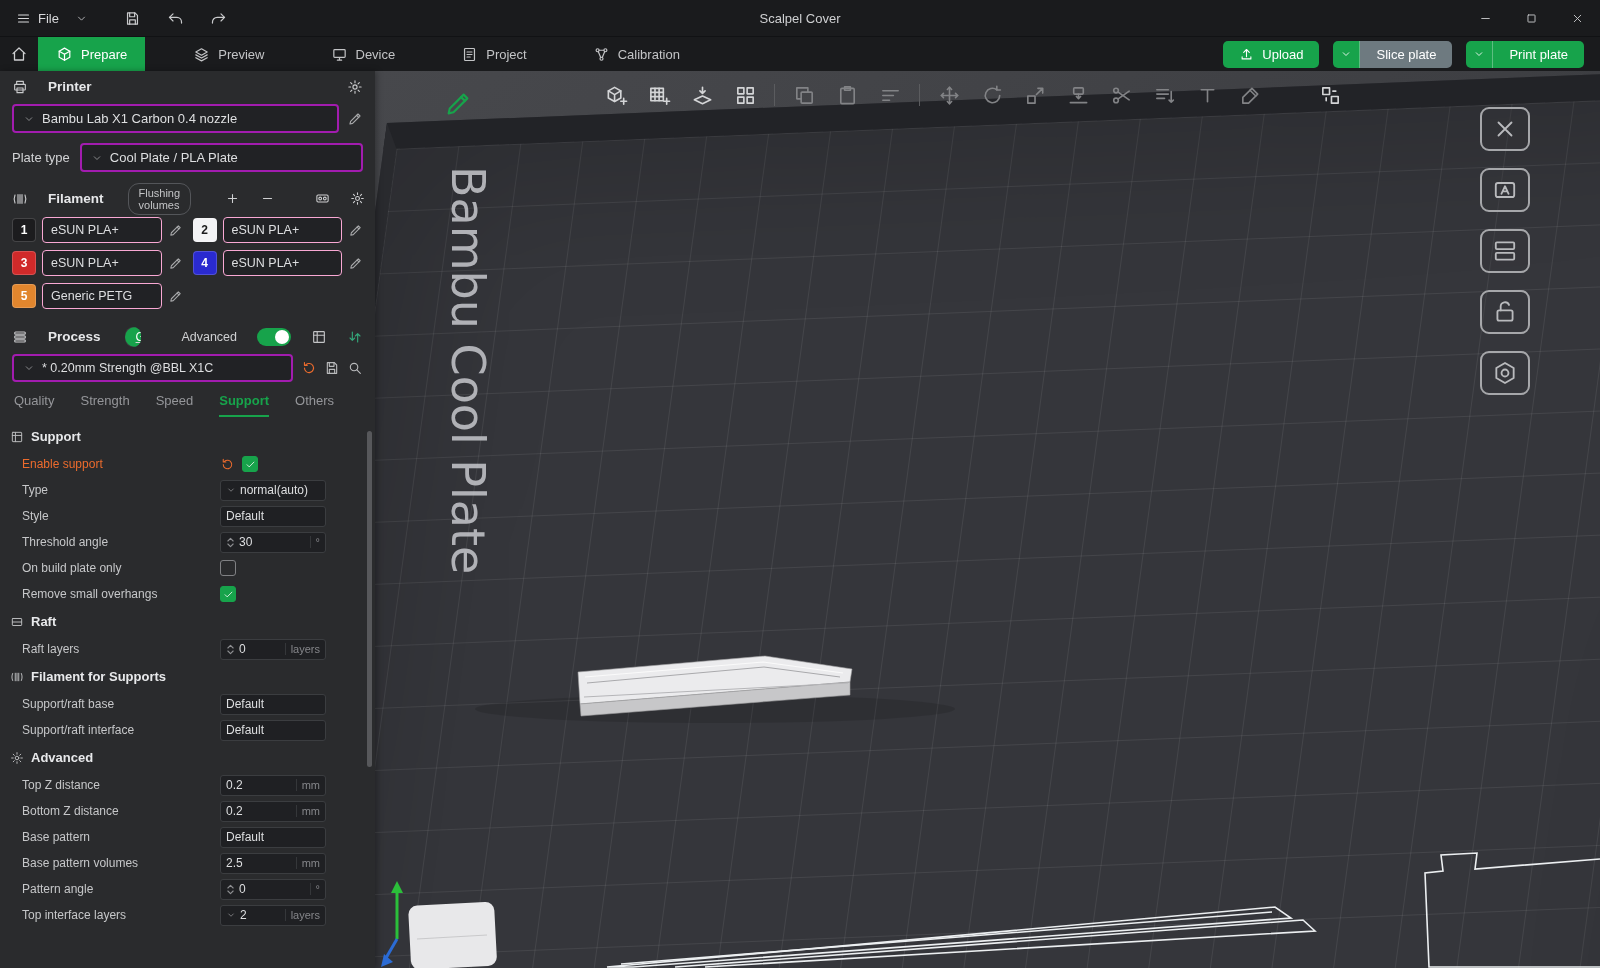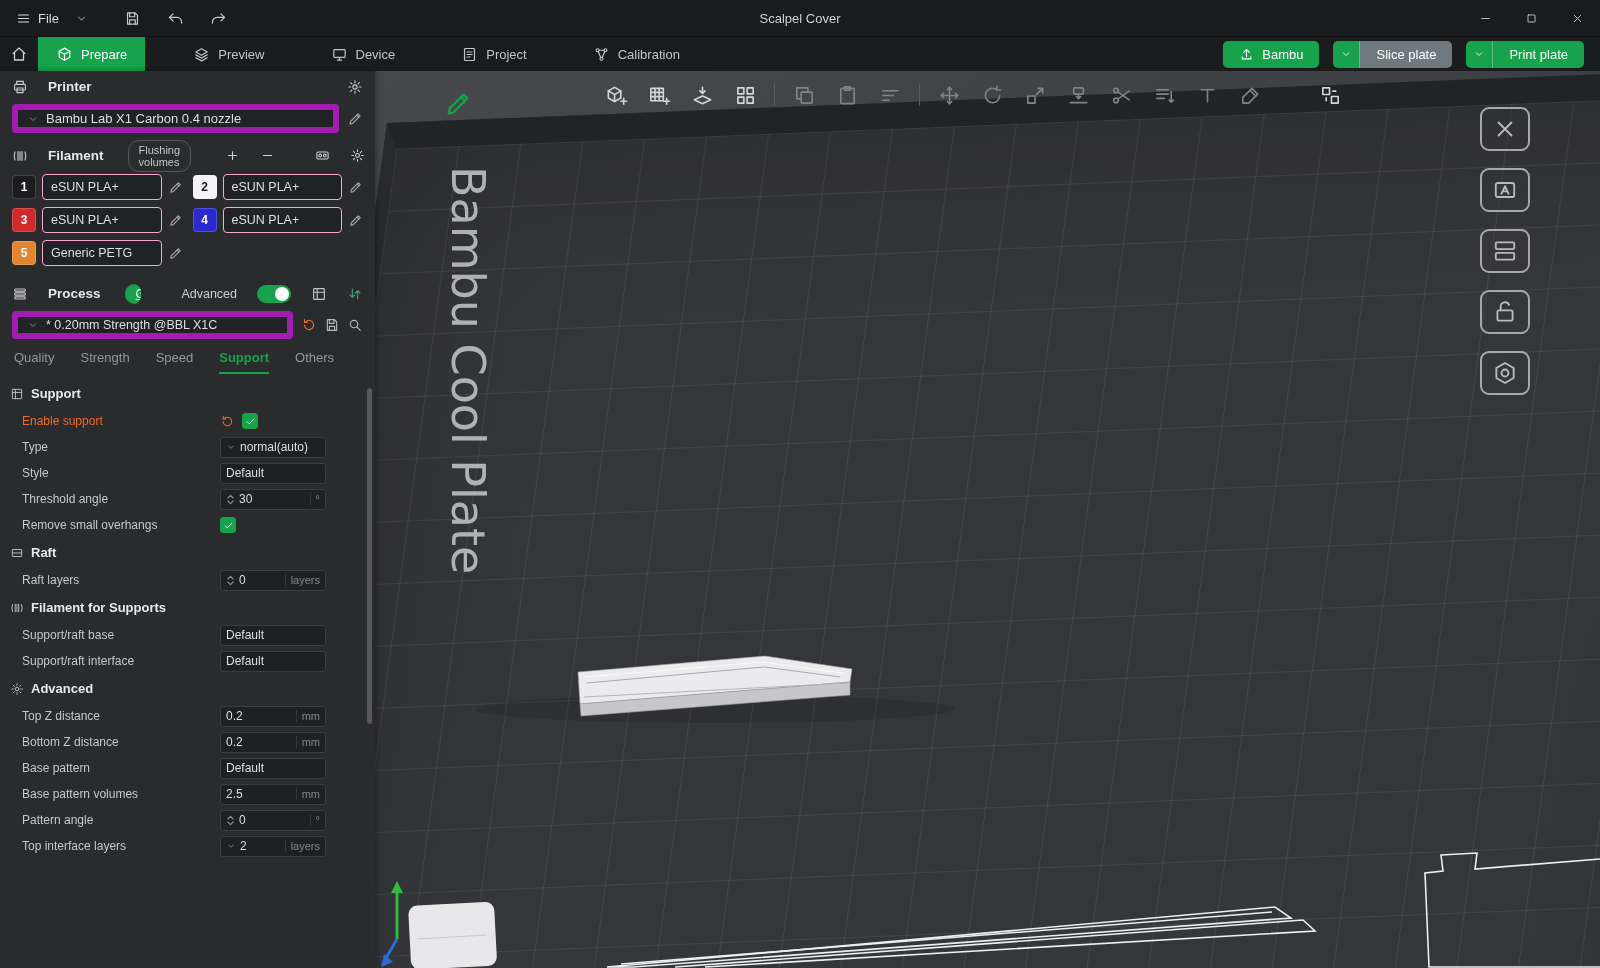--- a/index.html
+++ b/index.html
@@ -54,21 +54,21 @@
 
   
   .sec-head { display:flex; align-items:center; height:31px; padding:0 12px; gap:20px; }
   .sec-ic { width:16px; height:16px; color:#c9cacc; }
   .sec-title { font-weight:bold; color:#e6e7e9; font-size:13.5px; }
   .spacer { flex:1; }
   .mini { width:15px; height:15px; color:#cfd0d2; cursor:pointer; }
   .pill { border:1px solid #54565a; color:#c3c4c6; font-size:11px; border-radius:11px; padding:3px 10px; margin-left:4px; cursor:pointer; }
 
   .printer-row { display:flex; align-items:center; gap:8px; padding:2px 12px 7px; }
-  .select { flex:1; height:29px; background:#212225; border:6px solid #a21caf; border-radius:4px;
+  .select { flex:1; height:29px; background:#212225; border:2px solid #a21caf; border-radius:4px;
             display:flex; align-items:center; gap:7px; padding:0 9px; color:#dedfe1; min-width:0; cursor:pointer; }
   .sel-val { white-space:nowrap; overflow:hidden; text-overflow:ellipsis; }
   .chev-slot { width:12px; height:12px; color:#9a9b9d; }
   .edit-slot { width:16px; height:16px; color:#a8a9ab; cursor:pointer; }
   .plate-row { display:flex; align-items:center; gap:10px; padding:3px 12px 11px; }
   .plate-lbl { color:#d2d3d5; flex:none; }
 
   .fil-grid { display:grid; grid-template-columns:1fr 1fr; column-gap:10px; row-gap:7px; padding:3px 12px 12px; }
   .fil-item { display:flex; align-items:center; gap:6px; }
   .fil-chip { width:24px; height:24px; border-radius:4px; display:flex; align-items:center; justify-content:center;
@@ -249,21 +249,21 @@
         </div>
       </div>
     <div class="tab-actions">
       <div class="btn-upload">
         <span class="islot">
             <svg viewBox="0 0 24 24" class="ic">
               <path d="M12 15.5V4.5M7.5 8.5L12 4l4.5 4.5"></path>
               <path d="M5 15.5V19h14v-3.5"></path>
             </svg>
           </span>
-        <span>Bambu</span>
+        <span>Upload</span>
       </div>
       <div class="split-btn">
         <div class="split-chev islot">
             <svg viewBox="0 0 24 24" class="ic">
               <path d="M6.5 9.5L12 15l5.5-5.5"></path>
             </svg>
           </div>
         <div class="split-main gray">
           <span>Slice plate</span>
         </div>
@@ -310,20 +310,31 @@
               </svg>
             </span>
           <span class="sel-val">Bambu Lab X1 Carbon 0.4 nozzle</span>
         </div>
         <span class="islot edit-slot">
             <svg viewBox="0 0 24 24" class="ic">
               <path d="M4.5 19.5l.9-3.9L16.5 4.5l3 3L8.4 18.6l-3.9.9z"></path>
               <path d="M14.5 6.5l3 3"></path>
             </svg>
           </span>
+      </div>
+      <div class="plate-row">
+        <span class="plate-lbl">Plate type</span>
+        <div class="select">
+          <span class="islot chev-slot">
+              <svg viewBox="0 0 24 24" class="ic">
+                <path d="M6.5 9.5L12 15l5.5-5.5"></path>
+              </svg>
+            </span>
+          <span class="sel-val">Cool Plate / PLA Plate</span>
+        </div>
       </div>
 
       <div class="sec-head">
         <span class="islot sec-ic">
             <svg viewBox="0 0 24 24" class="ic">
               <path d="M4.5 6c-1.6 3.8-1.6 8.2 0 12M19.5 6c1.6 3.8 1.6 8.2 0 12M9 5.5v13M12 5.5v13M15 5.5v13"></path>
             </svg>
           </span>
         <span class="sec-title">Filament</span>
         <span class="pill">Flushing volumes</span>
@@ -523,20 +534,26 @@
           <div class="set-row">
             <span class="set-lbl">Threshold angle</span>
             <div class="ctrl">
               <div class="box">
                 <svg class="spn" viewBox="0 0 12 16">
                   <path d="M2.5 6L6 2.5 9.5 6M2.5 10L6 13.5 9.5 10" stroke="currentColor" fill="none" stroke-width="1.5" stroke-linecap="round" stroke-linejoin="round"></path>
                 </svg>
                 <span class="val">30</span>
                 <span class="unit">°</span>
               </div>
+            </div>
+          </div>
+          <div class="set-row">
+            <span class="set-lbl">On build plate only</span>
+            <div class="ctrl">
+              <span class="cb"></span>
             </div>
           </div>
           <div class="set-row">
             <span class="set-lbl">Remove small overhangs</span>
             <div class="ctrl">
               <span class="cb on">
                 <svg viewBox="0 0 24 24" class="ic">
                   <path d="M4.5 12.5l4.7 4.7L19.5 6.8"></path>
                 </svg>
               </span>

